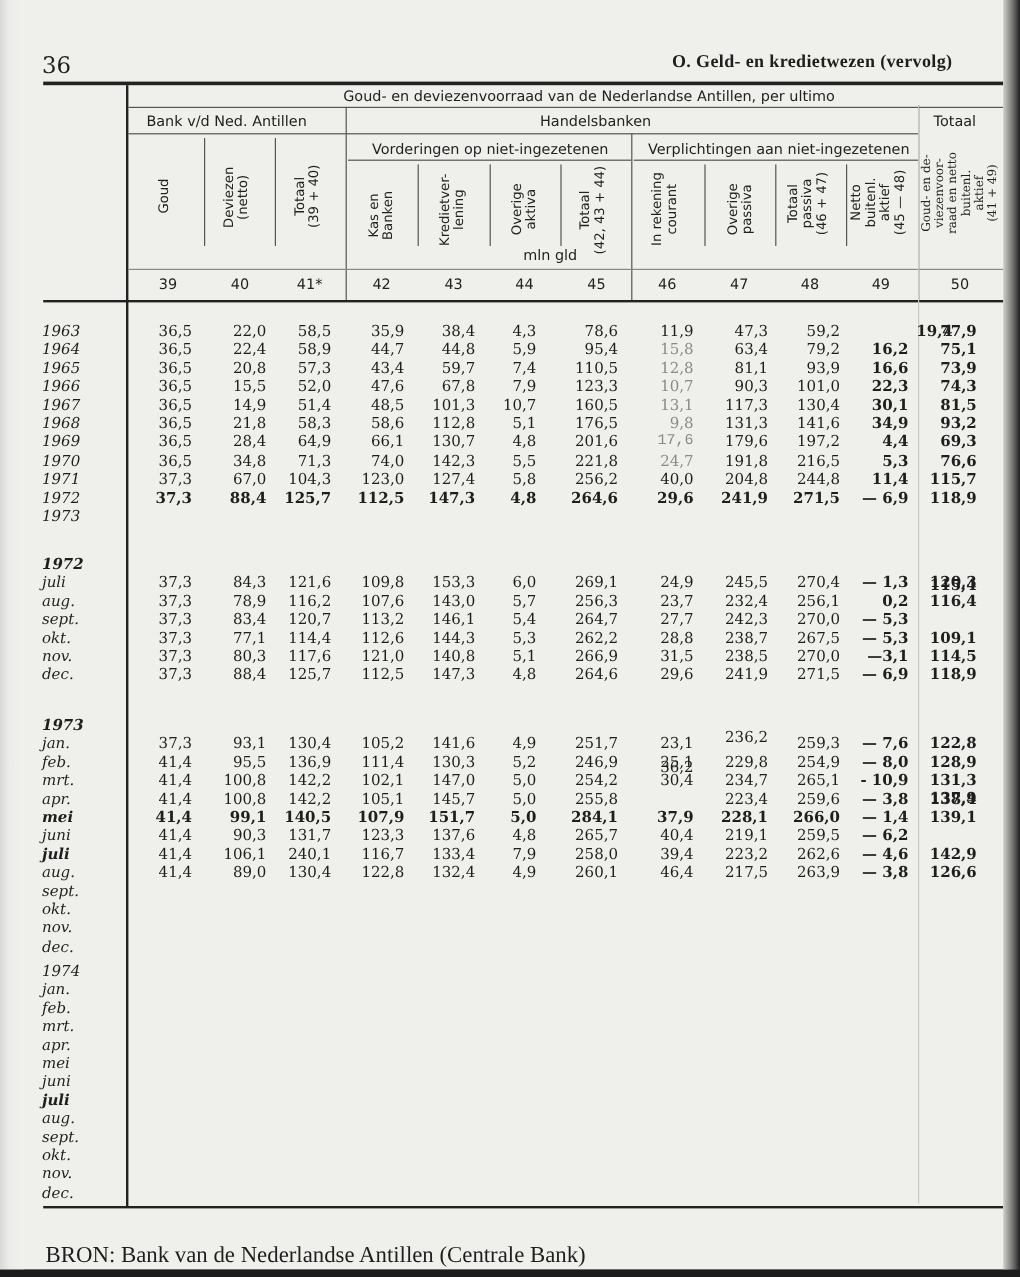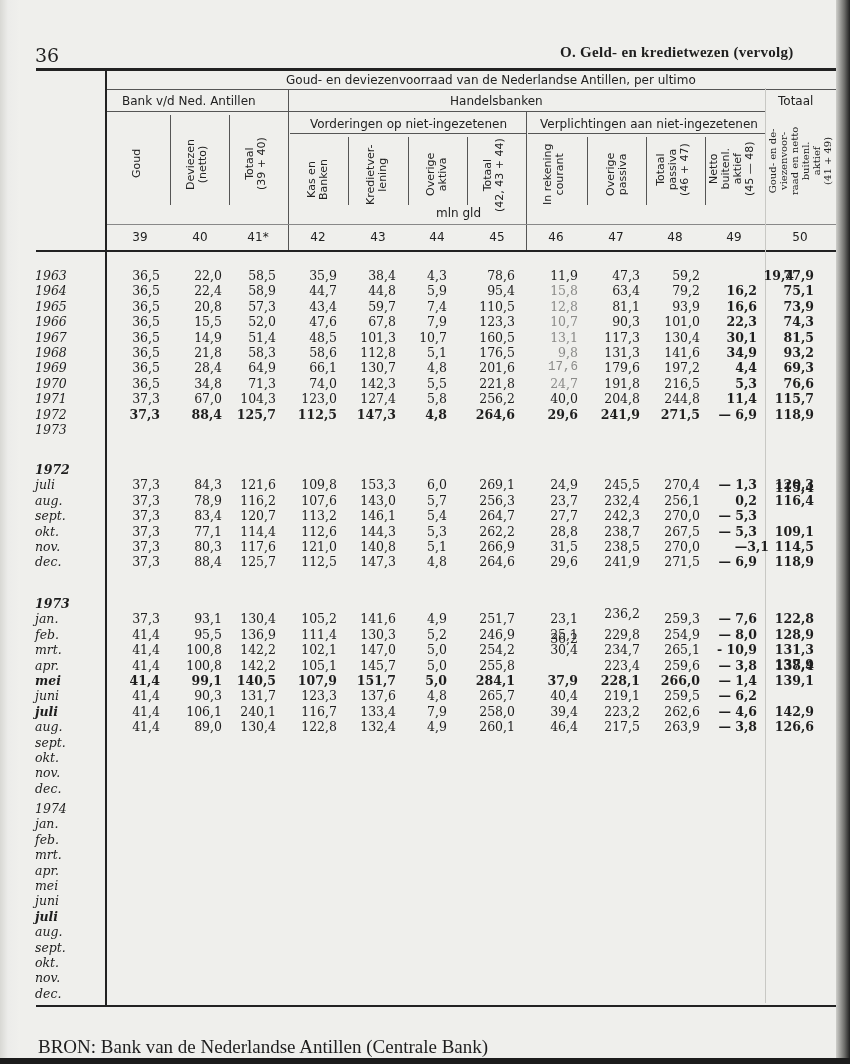--- a/index.html
+++ b/index.html
@@ -358,21 +358,21 @@
     <div class="cell" style="top: 539px; left: 90px; width: 70px;">37,3</div>
     <div class="cell" style="top: 539px; left: 152px; width: 70px;">80,3</div>
     <div class="cell" style="top: 539px; left: 206px; width: 70px;">117,6</div>
     <div class="cell" style="top: 539px; left: 267px; width: 70px;">121,0</div>
     <div class="cell" style="top: 539px; left: 326px; width: 70px;">140,8</div>
     <div class="cell" style="top: 539px; left: 377px; width: 70px;">5,1</div>
     <div class="cell" style="top: 539px; left: 445px; width: 70px;">266,9</div>
     <div class="cell" style="top: 539px; left: 508px; width: 70px;">31,5</div>
     <div class="cell" style="top: 539px; left: 570px; width: 70px;">238,5</div>
     <div class="cell" style="top: 539px; left: 630px; width: 70px;">270,0</div>
-    <div class="cell bold" style="top: 539px; left: 687px; width: 70px; padding-left: 12px;">—3,1</div>
+    <div class="cell bold" style="top: 539px; left: 687px; width: 70px;">—3,1</div>
     <div class="cell bold" style="top: 539px; left: 744px; width: 70px;">114,5</div>
     <div class="row-label" style="top: 554.4px;">dec.</div>
     <div class="cell" style="top: 554.4px; left: 90px; width: 70px;">37,3</div>
     <div class="cell" style="top: 554.4px; left: 152px; width: 70px;">88,4</div>
     <div class="cell" style="top: 554.4px; left: 206px; width: 70px;">125,7</div>
     <div class="cell" style="top: 554.4px; left: 267px; width: 70px;">112,5</div>
     <div class="cell" style="top: 554.4px; left: 326px; width: 70px;">147,3</div>
     <div class="cell" style="top: 554.4px; left: 377px; width: 70px;">4,8</div>
     <div class="cell" style="top: 554.4px; left: 445px; width: 70px;">264,6</div>
     <div class="cell" style="top: 554.4px; left: 508px; width: 70px;">29,6</div>

